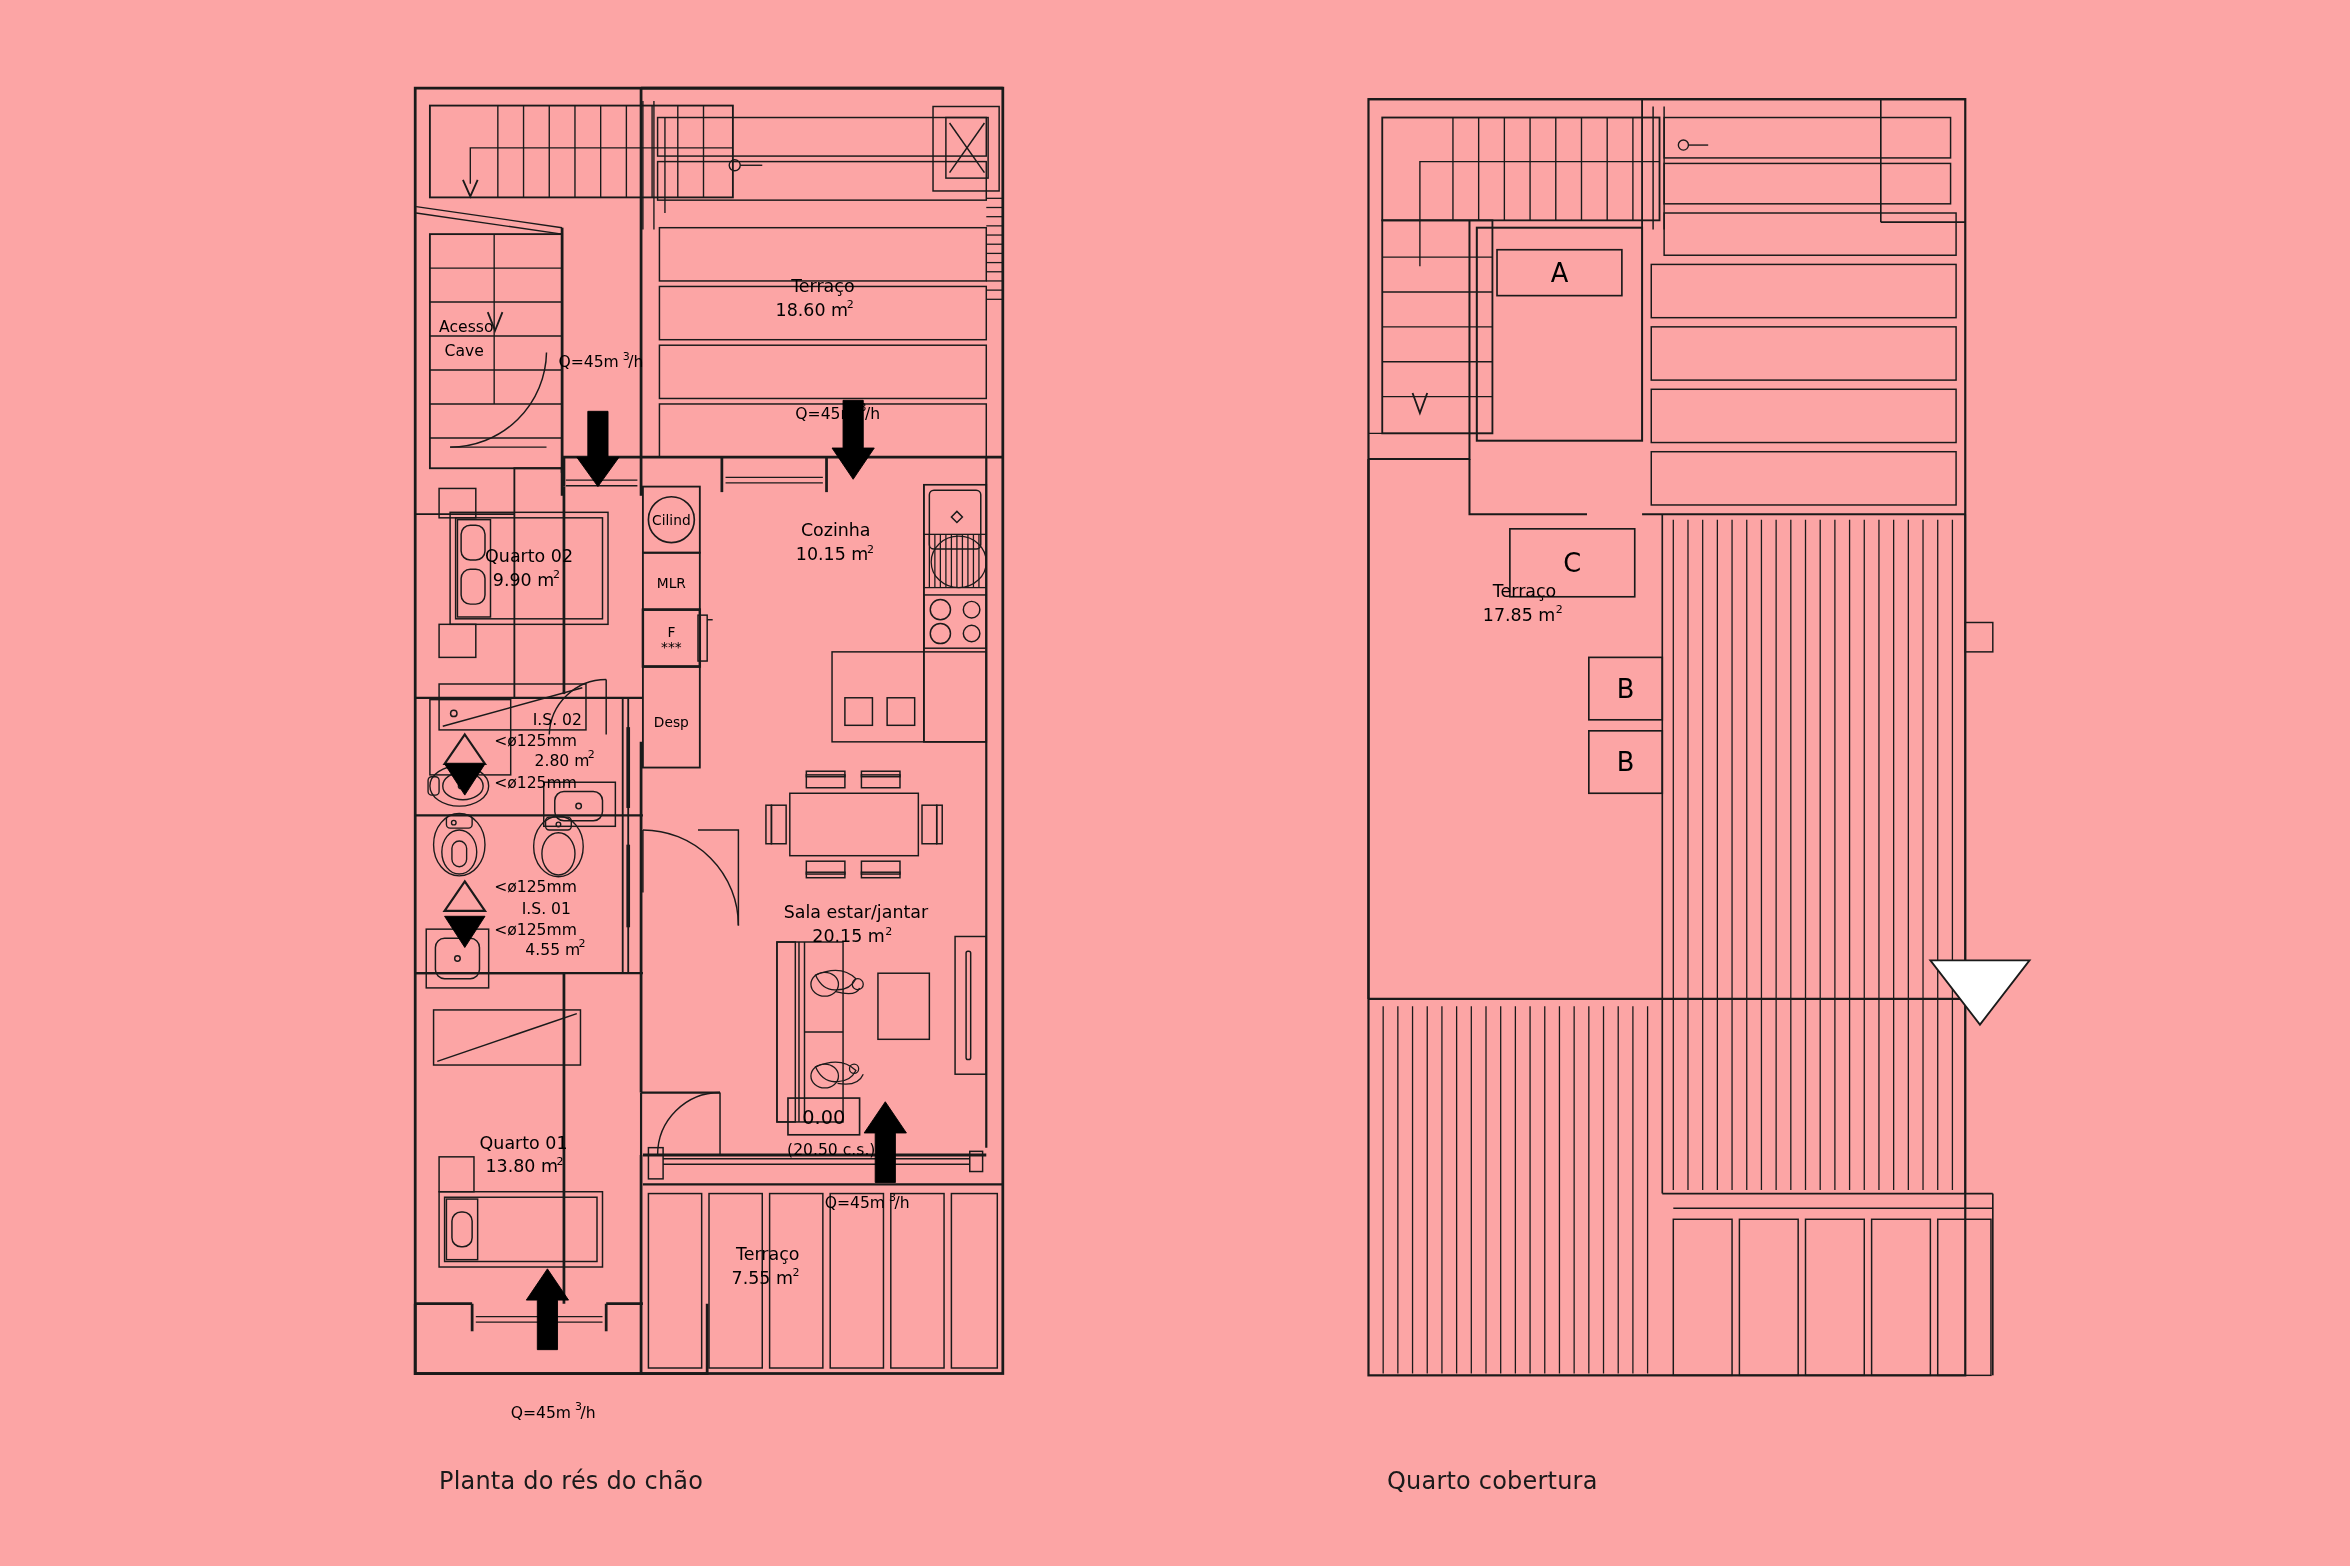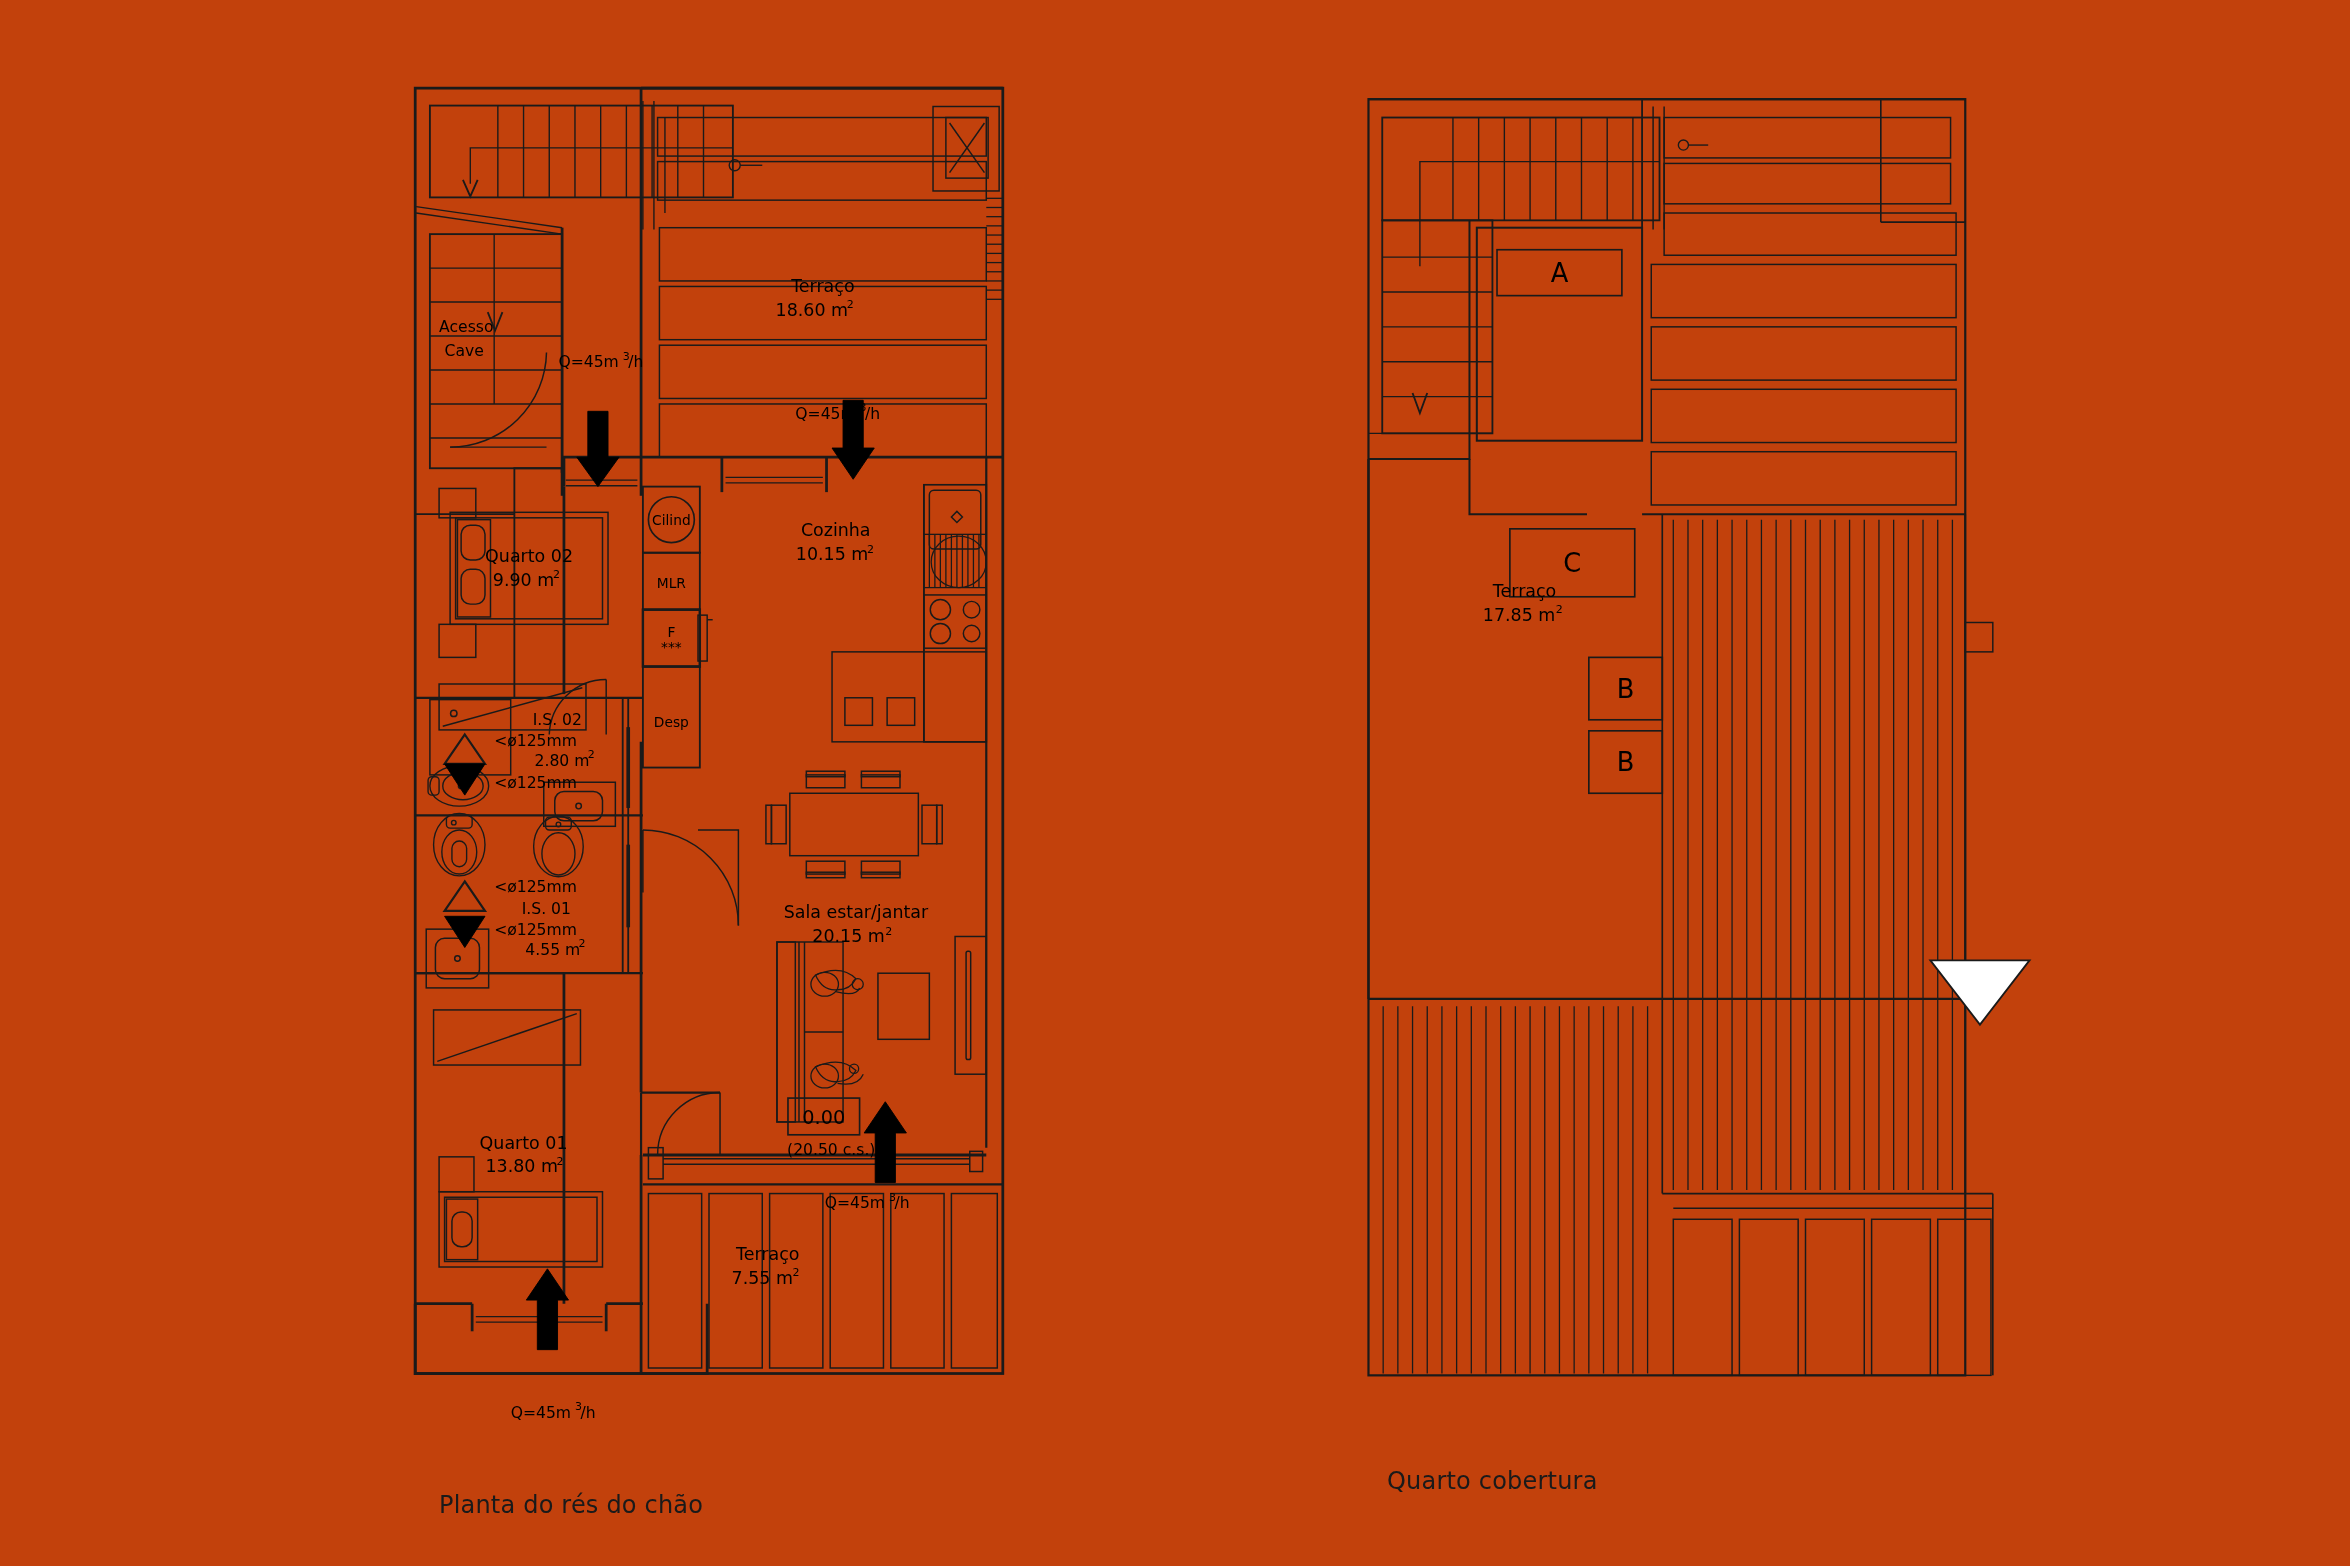--- a/index.html
+++ b/index.html
@@ -11,36 +11,36 @@
     width: 2351px;
     height: 1567px;
     font-family: "DejaVu Sans", sans-serif;
     color: #000000;
     overflow: hidden;
   }
   #sheet {
     position: relative;
     width: 2351px;
     height: 1567px;
-    background: #c2410c;
+    background: #fca5a5;
   }
   .plan-svg {
     position: absolute;
     top: 0;
     left: 0;
   }
   .caption {
     position: absolute;
     font-family: "DejaVu Sans", sans-serif;
     font-size: 24px;
     color: #1a1a1a;
     white-space: nowrap;
     letter-spacing: 0.2px;
   }
-  #caption-ground { left: 439px; top: 1467px; margin-top: 24px; }
+  #caption-ground { left: 439px; top: 1467px; }
   #caption-roof   { left: 1387px; top: 1467px; }
 
   svg text {
     font-family: "DejaVu Sans", sans-serif;
     fill: #000000;
   }
   .t-room    { font-size: 19px; }
   .t-small   { font-size: 17px; }
   .t-tiny    { font-size: 15px; }
   .t-letter  { font-size: 28px; }

